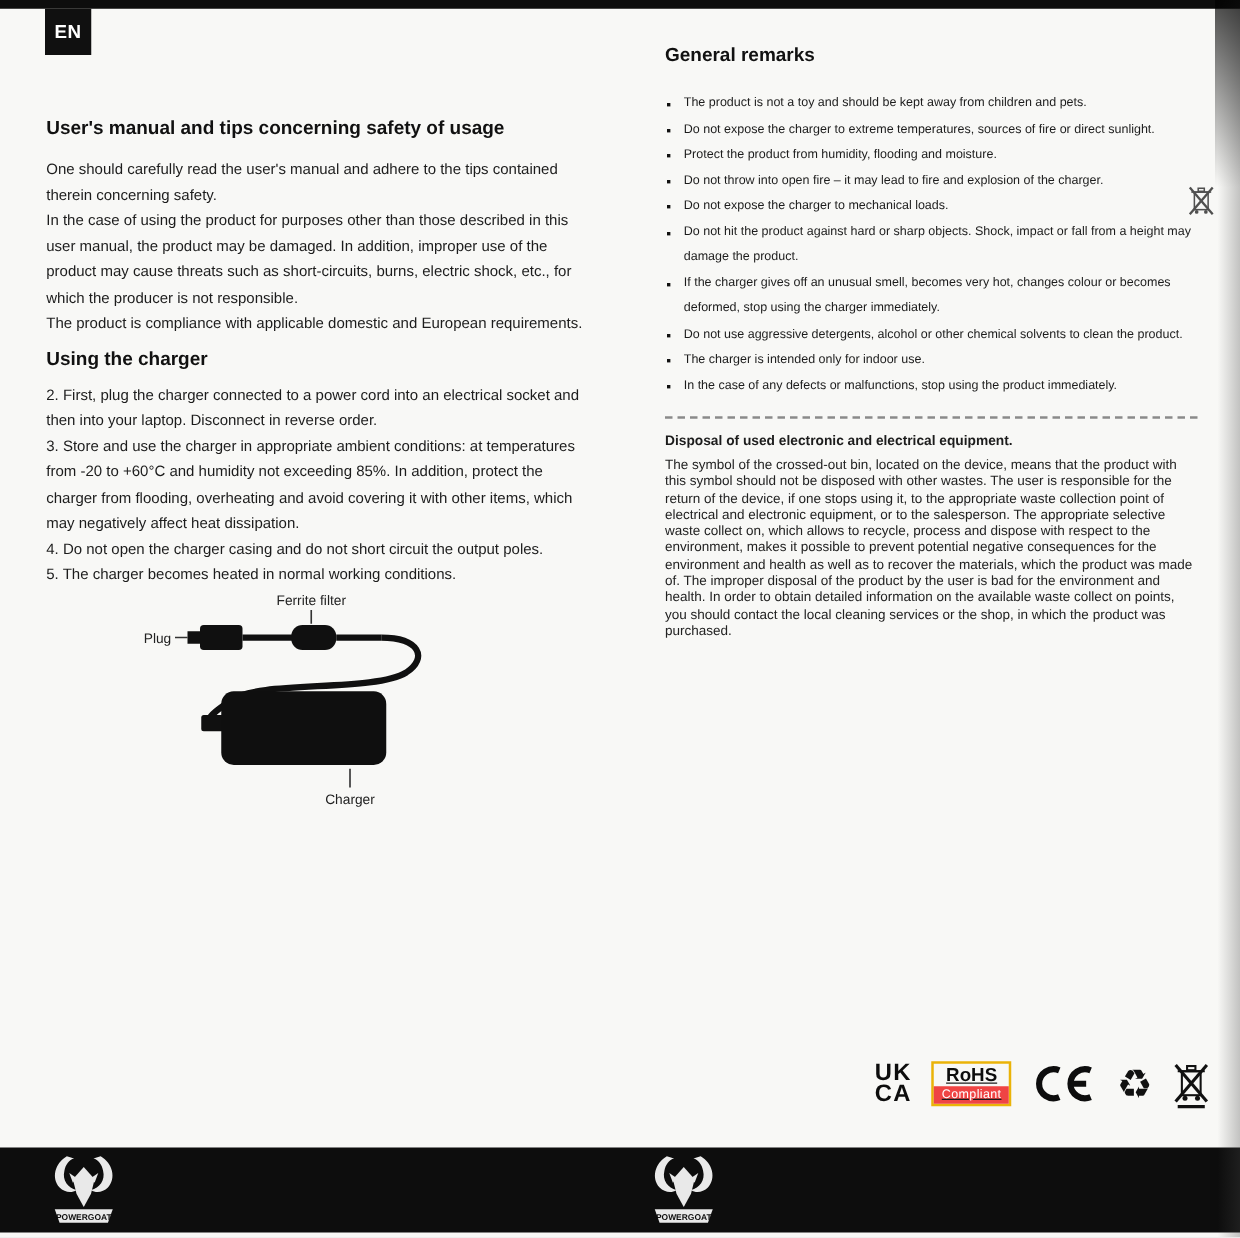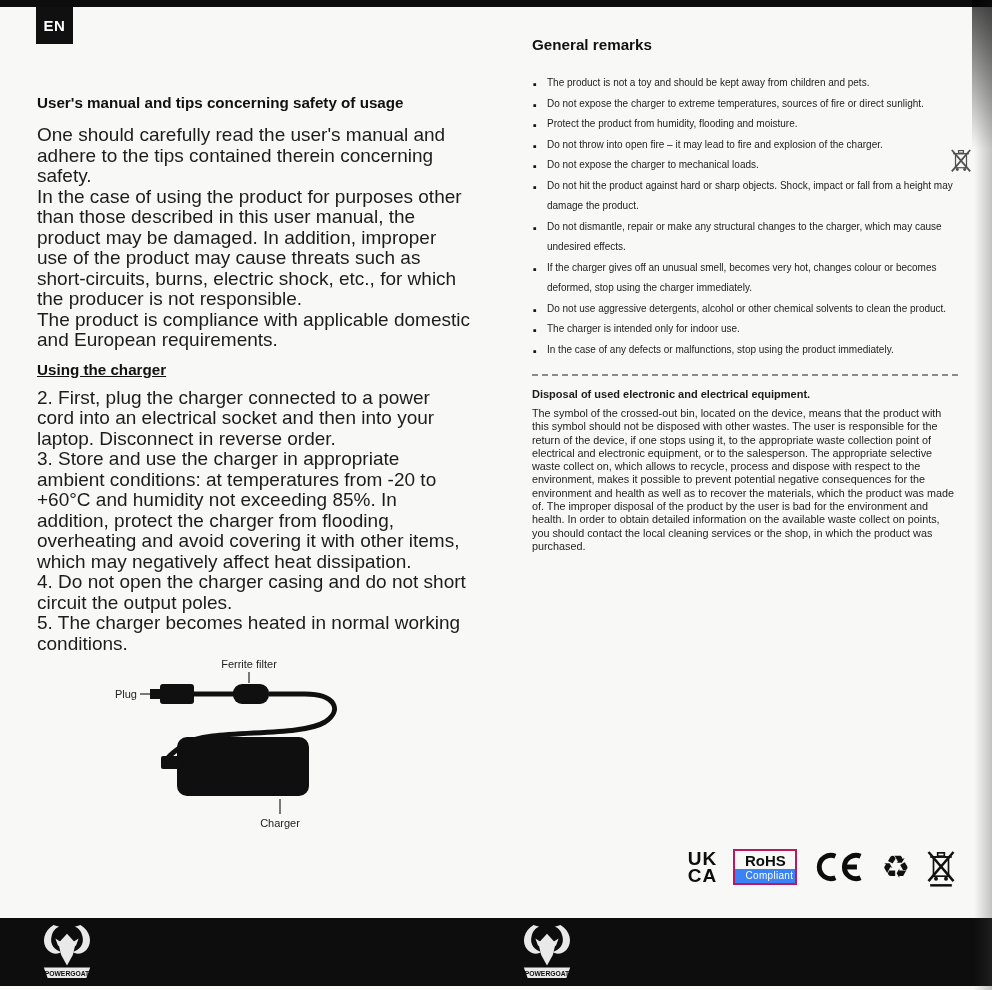--- a/index.html
+++ b/index.html
@@ -18,48 +18,48 @@
 
   .en-badge { position:absolute; left:36px; top:7px; width:37px; height:37px;
     background:#101010; color:#fff; font-size:15px; font-weight:bold;
     display:flex; align-items:center; justify-content:center; letter-spacing:0.5px; }
 
   .col-left  { position:absolute; left:37px;  top:60px; width:433px;margin-top:34px; }
   .col-right { position:absolute; left:532px; top:36px; width:426px; }
 
   h1,h2 { font-size:15.2px; font-weight:700; color:#111; }
   .col-left h1 { margin-bottom:14px; }
-  .body-text { font-size:19px; line-height:20.5px; }
+  .body-text { font-size:12px; line-height:20.5px; }
   .intro { white-space:pre-line; margin-bottom:10px; }
-  .using-title { margin:10px 0 10px;text-decoration:underline; }
+  .using-title { margin:10px 0 10px; }
   .steps p { margin:0; }
   .desc-title { margin:10px 0 4px; }
 
   .diagram-svg { display:block; margin:2px 0 0 0; }
   .diagram-svg text { font-family:"Liberation Sans", sans-serif; font-size:11px; fill:#222; }
 
   .includes { position:absolute; left:37px; top:857px; font-size:14.5px; }
   .includes .lbl { font-weight:700; }
   .inc-item { margin-left:10px; }
   .inc-item::before { content:"▪ "; font-size:11px; position:relative; top:-1px; }
 
   .right-title { margin-bottom:20px; }
   .remarks { list-style:none; }
   .remarks li { position:relative; padding-left:15px; margin:0; font-size:10px; line-height:20.5px; }
   .remarks li::before { content:"▪"; position:absolute; left:1px; top:1px; font-size:11px; color:#111; }
 
   .dashed-divider { border:none; border-top:2px dashed #8a8a8a; margin:14px 0 12px; }
   .disposal-title { font-size:11px; font-weight:700; margin-bottom:7px; }
   .disposal-text { font-size:10.8px; line-height:13.3px; color:#222; }
 
-  .marks-row { position:absolute; right:36px; top:846px; display:flex; align-items:center; gap:16px; }
+  .marks-row { position:absolute; right:24px; top:846px; display:flex; align-items:center; gap:16px; }
   .ukca { font-weight:800; font-size:19px; line-height:17px; letter-spacing:1px; color:#0d0d0d; text-align:center; }
-  .rohs { border:2px solid #be185d; width:64px; text-align:center; background:#f8f8f6; }
+  .rohs { border:2px solid #eab308; width:64px; text-align:center; background:#f8f8f6;text-decoration:underline; }
   .rohs-top { font-weight:800; font-size:15px; padding:1px 2px 0; color:#0d0d0d; }
-  .rohs-bottom { background:#3b82f6; color:#fff; font-size:10px; padding:1px 2px 2px; letter-spacing:0.3px;text-align:right; }
+  .rohs-bottom { background:#ef4444; color:#fff; font-size:10px; padding:1px 2px 2px; letter-spacing:0.3px; }
   .recycle { font-family:"DejaVu Sans", sans-serif; font-size:32px; line-height:32px; color:#111; }
 
   .tr-bin { position:absolute; right:20px; top:146px; opacity:0.85; }
 
   .footer { position:absolute; left:0; right:0; top:918px; height:68px; background:#0d0d0d; }
   .goat { position:absolute; top:4px; width:58px; height:60px; }
   .goat-1 { left:38px; }
   .goat-2 { left:518px; }
   .goat text { font-family:"Liberation Sans", sans-serif; }
 </style>
@@ -115,21 +115,20 @@
   <div class="col-right">
     <h2 class="right-title">General remarks</h2>
     <ul class="remarks">
 
     <li>The product is not a toy and should be kept away from children and pets.</li>
         <li>Do not expose the charger to extreme temperatures, sources of fire or direct sunlight.</li>
         <li>Protect the product from humidity, flooding and moisture.</li>
         <li>Do not throw into open fire – it may lead to fire and explosion of the charger.</li>
         <li>Do not expose the charger to mechanical loads.</li>
         <li>Do not hit the product against hard or sharp objects. Shock, impact or fall from a height may damage the product.</li>
-        <li>Do not dismantle, repair or make any structural changes to the charger, which may cause undesired effects.</li>
         <li>If the charger gives off an unusual smell, becomes very hot, changes colour or becomes deformed, stop using the charger immediately.</li>
         <li>Do not use aggressive detergents, alcohol or other chemical solvents to clean the product.</li>
         <li>The charger is intended only for indoor use.</li>
         <li>In the case of any defects or malfunctions, stop using the product immediately.</li>
       </ul>
 
     <hr class="dashed-divider">
 
     <div class="disposal-title">Disposal of used electronic and electrical equipment.</div>
     <p class="disposal-text">The symbol of the crossed-out bin, located on the device, means that the product with this symbol should not be disposed with other wastes. The user is responsible for the return of the device, if one stops using it, to the appropriate waste collection point of electrical and electronic equipment, or to the salesperson. The appropriate selective waste collect on, which allows to recycle, process and dispose with respect to the environment, makes it possible to prevent potential negative consequences for the environment and health as well as to recover the materials, which the product was made of. The improper disposal of the product by the user is bad for the environment and health. In order to obtain detailed information on the available waste collect on points, you should contact the local cleaning services or the shop, in which the product was purchased.</p>

